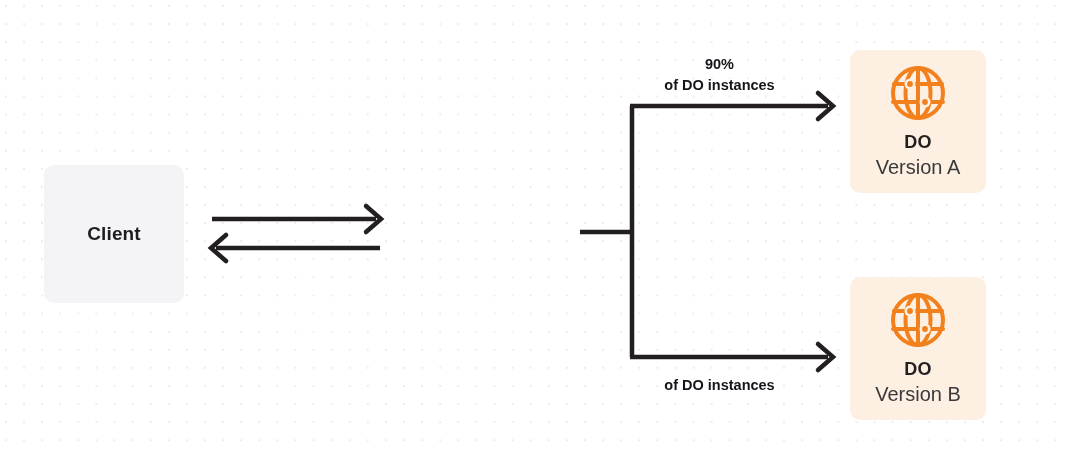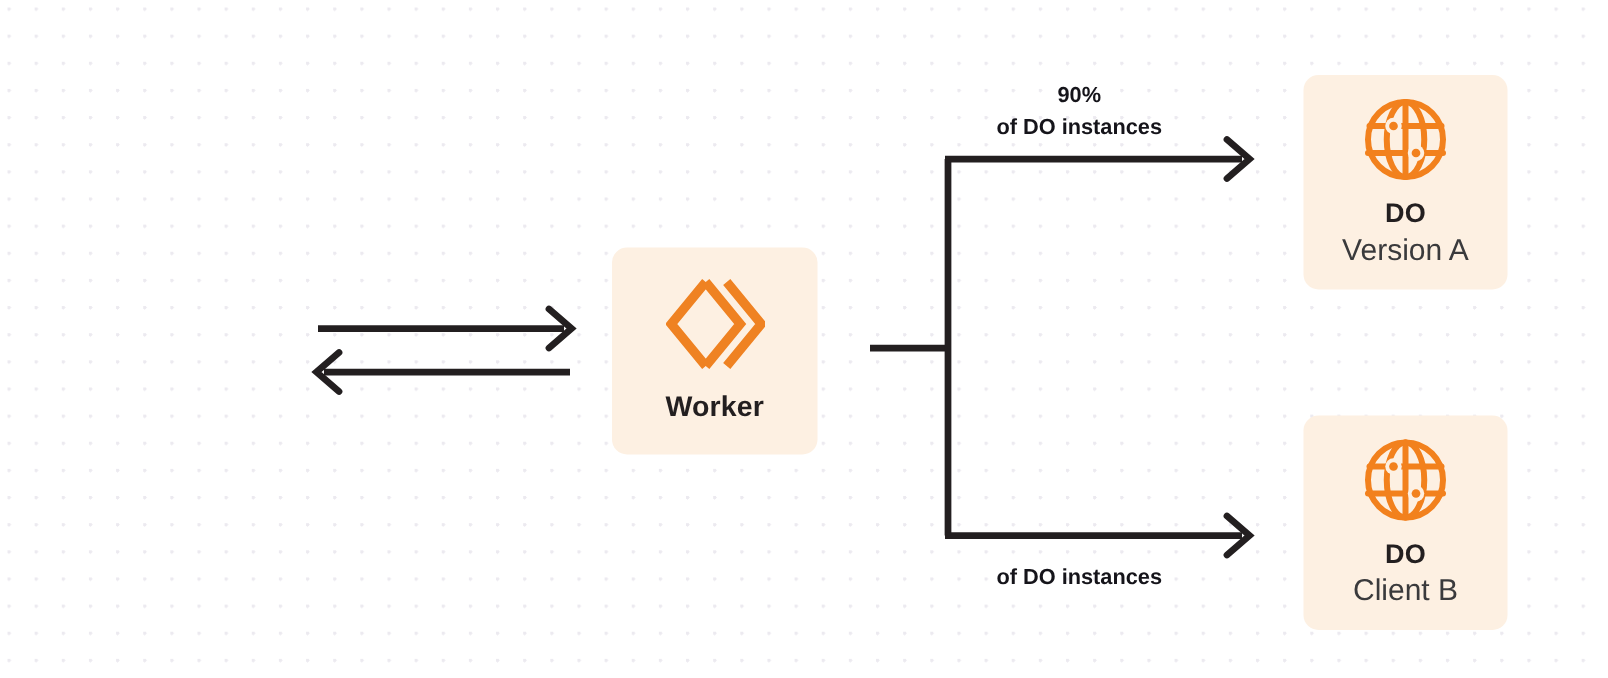--- a/index.html
+++ b/index.html
@@ -55,21 +55,21 @@
   }
   .node-worker .node-title {
     font-size: 19px;
     font-weight: 700;
     color: #231f20;
     margin-top: 14px;
     letter-spacing: 0.1px;
   }
 
   .node-do {
-    left: 869px;
+    left: 850px;
     top: 50px;
     width: 136px;
     height: 143px;
     background: #fdf0e2;
   }
   .node-do-b { top: 277px; }
   .node-do .node-title {
     font-size: 18px;
     font-weight: 700;
     color: #231f20;
@@ -151,33 +151,24 @@
 
   <div class="edge-label edge-label-top">
     <span class="pct">90%</span>
     <span class="desc">of DO instances</span>
   </div>
 
   <div class="edge-label edge-label-bottom">
     <span class="desc">of DO instances</span>
   </div>
 
-
-  <div class="node node-worker">
-    <div class="icon-wrap">
-      <svg width="66" height="62" viewBox="0 0 66 62" xmlns="http://www.w3.org/2000/svg">
-
-        <path d="M26.5 3 L3.5 31 L26.5 59" fill="none" stroke="#ef8222" stroke-width="6.2" stroke-linejoin="miter" stroke-linecap="butt"></path>
-        <path d="M26.5 3 L49.5 31 L26.5 59" fill="none" stroke="#ef8222" stroke-width="6.2" stroke-linejoin="miter" stroke-linecap="butt"></path>
-
-        <path d="M40.5 3 L63.5 31 L40.5 59" fill="none" stroke="#ef8222" stroke-width="6.2" stroke-linejoin="miter" stroke-linecap="butt"></path>
-      </svg>
-    </div>
-    <div class="node-title">Worker</div>
-  </div>
+  <div class="node node-client">
+    <div class="node-title">Client</div>
+  </div>
+
 
   <div class="node node-do node-do-a">
     <div class="icon-wrap">
       <svg width="58" height="58" viewBox="0 0 58 58" xmlns="http://www.w3.org/2000/svg">
         <g fill="none" stroke="#f2811d" stroke-width="4" stroke-linecap="round">
           <circle cx="29" cy="29" r="25"></circle>
           <line x1="29" y1="4" x2="29" y2="54"></line>
           <line x1="5" y1="20" x2="53" y2="20"></line>
           <line x1="4" y1="38" x2="54" y2="38"></line>
           <ellipse cx="29" cy="29" rx="12.5" ry="25"></ellipse>
@@ -211,16 +202,16 @@
           <circle cx="21" cy="20" r="5.5"></circle>
           <circle cx="36" cy="38" r="5.5"></circle>
         </g>
         <g fill="#f2811d" stroke="none">
           <circle cx="21" cy="20" r="2.9"></circle>
           <circle cx="36" cy="38" r="2.9"></circle>
         </g>
       </svg>
     </div>
     <div class="node-title">DO</div>
-    <div class="node-sub">Client B</div>
+    <div class="node-sub">Version B</div>
   </div>
 
 </div>
 
 </body></html>

